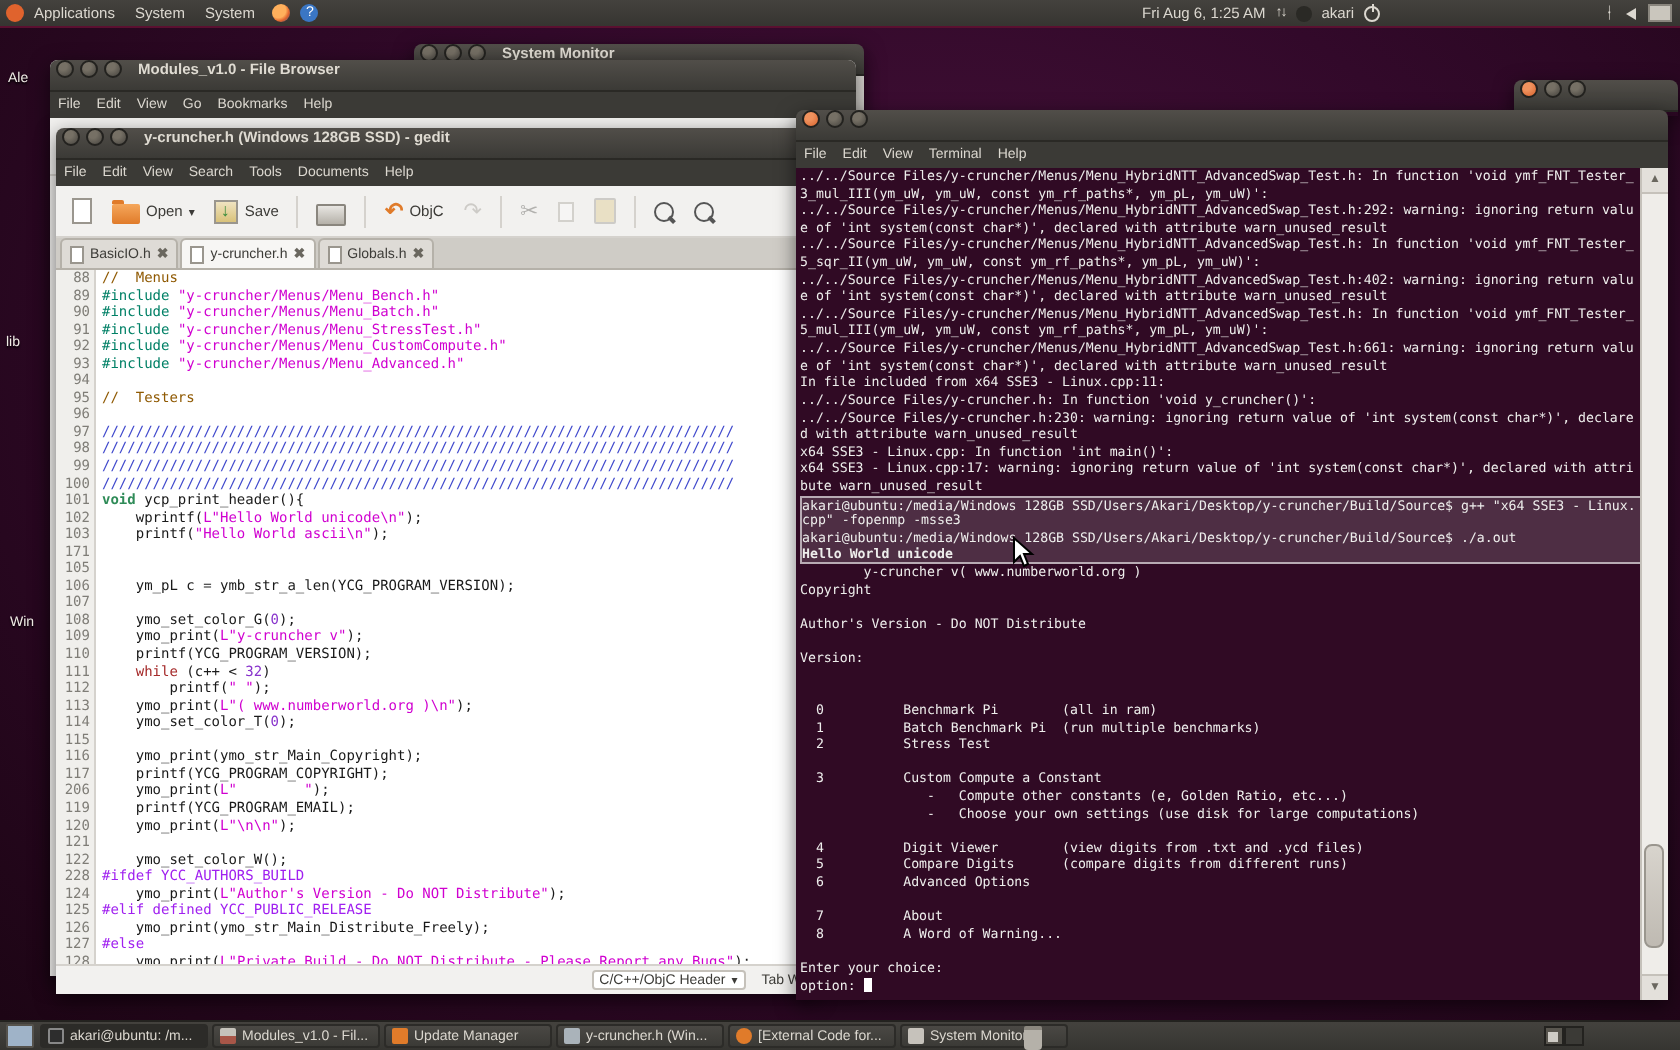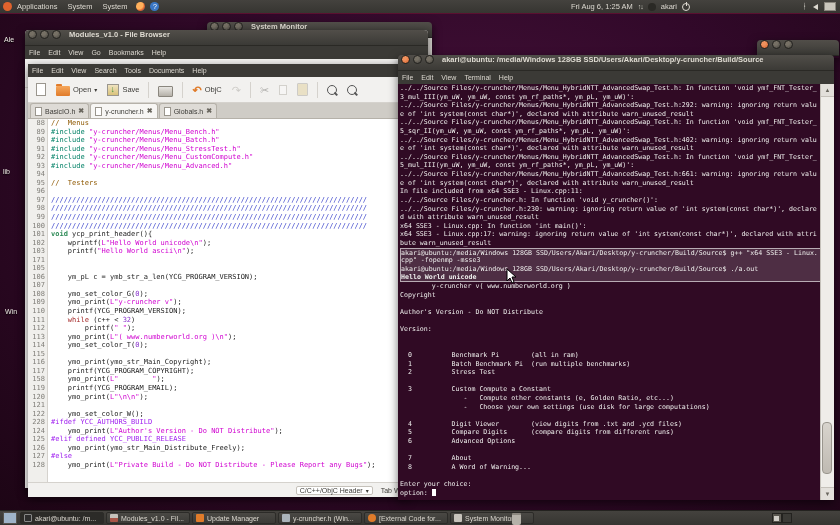--- a/index.html
+++ b/index.html
@@ -163,20 +163,26 @@
       <span class="fbico" style="background:#c5c2bb;"></span>
       <span class="fbico" style="background:#e07b2a;"></span>
       <span class="fbico" style="background:#7ba3d0;"></span>
       <span class="fbico" style="background:#9b59b6;"></span>
       <span class="fbico" style="background:#c5c2bb;border-radius:50%;"></span>
       <span class="fbico" style="background:#e8e6e2;border:1px solid #b5b1a9;"></span>
     </div>
   </div>
 
   <div class="window" id="gedit">
+    <div class="titlebar">
+      <span class="wbtn"></span>
+      <span class="wbtn"></span>
+      <span class="wbtn"></span>
+      <span class="wtitle">y-cruncher.h (Windows 128GB SSD) - gedit</span>
+    </div>
     <div class="menubar">
         <span class="mitem">File</span>
         <span class="mitem">Edit</span>
         <span class="mitem">View</span>
         <span class="mitem">Search</span>
         <span class="mitem">Tools</span>
         <span class="mitem">Documents</span>
         <span class="mitem">Help</span>
       </div>
     <div class="toolbar">
@@ -264,21 +270,21 @@
           <div class="ln">108</div>
           <div class="ln">109</div>
           <div class="ln">110</div>
           <div class="ln">111</div>
           <div class="ln">112</div>
           <div class="ln">113</div>
           <div class="ln">114</div>
           <div class="ln">115</div>
           <div class="ln">116</div>
           <div class="ln">117</div>
-          <div class="ln">158</div>
+          <div class="ln">206</div>
           <div class="ln">119</div>
           <div class="ln">120</div>
           <div class="ln">121</div>
           <div class="ln">122</div>
           <div class="ln">228</div>
           <div class="ln">124</div>
           <div class="ln">125</div>
           <div class="ln">126</div>
           <div class="ln">127</div>
           <div class="ln">128</div>
@@ -292,21 +298,20 @@
       </span>
       <span>Tab Wid</span>
     </div>
   </div>
 
   <div class="window" id="terminal">
     <div class="titlebar">
       <span class="wbtn close-orange"></span>
       <span class="wbtn"></span>
       <span class="wbtn"></span>
-      <span class="wtitle">akari@ubuntu: /media/Windows 128GB SSD/Users/Akari/Desktop/y-cruncher/Build/Source</span>
     </div>
     <div class="menubar">
         <span class="mitem">File</span>
         <span class="mitem">Edit</span>
         <span class="mitem">View</span>
         <span class="mitem">Terminal</span>
         <span class="mitem">Help</span>
       </div>
     <div id="termbody">
       <div id="termlines"><div class="tl">../../Source Files/y-cruncher/Menus/Menu_HybridNTT_AdvancedSwap_Test.h: In function 'void ymf_FNT_Tester_</div><div class="tl">3_mul_III(ym_uW, ym_uW, const ym_rf_paths*, ym_pL, ym_uW)':</div><div class="tl">../../Source Files/y-cruncher/Menus/Menu_HybridNTT_AdvancedSwap_Test.h:292: warning: ignoring return valu</div><div class="tl">e of 'int system(const char*)', declared with attribute warn_unused_result</div><div class="tl">../../Source Files/y-cruncher/Menus/Menu_HybridNTT_AdvancedSwap_Test.h: In function 'void ymf_FNT_Tester_</div><div class="tl">5_sqr_II(ym_uW, ym_uW, const ym_rf_paths*, ym_pL, ym_uW)':</div><div class="tl">../../Source Files/y-cruncher/Menus/Menu_HybridNTT_AdvancedSwap_Test.h:402: warning: ignoring return valu</div><div class="tl">e of 'int system(const char*)', declared with attribute warn_unused_result</div><div class="tl">../../Source Files/y-cruncher/Menus/Menu_HybridNTT_AdvancedSwap_Test.h: In function 'void ymf_FNT_Tester_</div><div class="tl">5_mul_III(ym_uW, ym_uW, const ym_rf_paths*, ym_pL, ym_uW)':</div><div class="tl">../../Source Files/y-cruncher/Menus/Menu_HybridNTT_AdvancedSwap_Test.h:661: warning: ignoring return valu</div><div class="tl">e of 'int system(const char*)', declared with attribute warn_unused_result</div><div class="tl">In file included from x64 SSE3 - Linux.cpp:11:</div><div class="tl">../../Source Files/y-cruncher.h: In function 'void y_cruncher()':</div><div class="tl">../../Source Files/y-cruncher.h:230: warning: ignoring return value of 'int system(const char*)', declare</div><div class="tl">d with attribute warn_unused_result</div><div class="tl">x64 SSE3 - Linux.cpp: In function 'int main()':</div><div class="tl">x64 SSE3 - Linux.cpp:17: warning: ignoring return value of 'int system(const char*)', declared with attri</div><div class="tl">bute warn_unused_result</div><div class="tl sel sel-first">akari@ubuntu:/media/Windows 128GB SSD/Users/Akari/Desktop/y-cruncher/Build/Source$ g++ "x64 SSE3 - Linux.</div><div class="tl sel">cpp" -fopenmp -msse3</div><div class="tl sel">akari@ubuntu:/media/Windows 128GB SSD/Users/Akari/Desktop/y-cruncher/Build/Source$ ./a.out</div><div class="tl sel sel-last">Hello World unicode</div><div class="tl">        y-cruncher v( www.numberworld.org )</div><div class="tl">Copyright</div><div class="tl"></div><div class="tl">Author's Version - Do NOT Distribute</div><div class="tl"></div><div class="tl">Version:</div><div class="tl"></div><div class="tl"></div><div class="tl">  0          Benchmark Pi        (all in ram)</div><div class="tl">  1          Batch Benchmark Pi  (run multiple benchmarks)</div><div class="tl">  2          Stress Test</div><div class="tl"></div><div class="tl">  3          Custom Compute a Constant</div><div class="tl">                -   Compute other constants (e, Golden Ratio, etc...)</div><div class="tl">                -   Choose your own settings (use disk for large computations)</div><div class="tl"></div><div class="tl">  4          Digit Viewer        (view digits from .txt and .ycd files)</div><div class="tl">  5          Compare Digits      (compare digits from different runs)</div><div class="tl">  6          Advanced Options</div><div class="tl"></div><div class="tl">  7          About</div><div class="tl">  8          A Word of Warning...</div><div class="tl"></div><div class="tl">Enter your choice:</div><div class="tl">option: <span class="cursorblk"></span></div></div>

